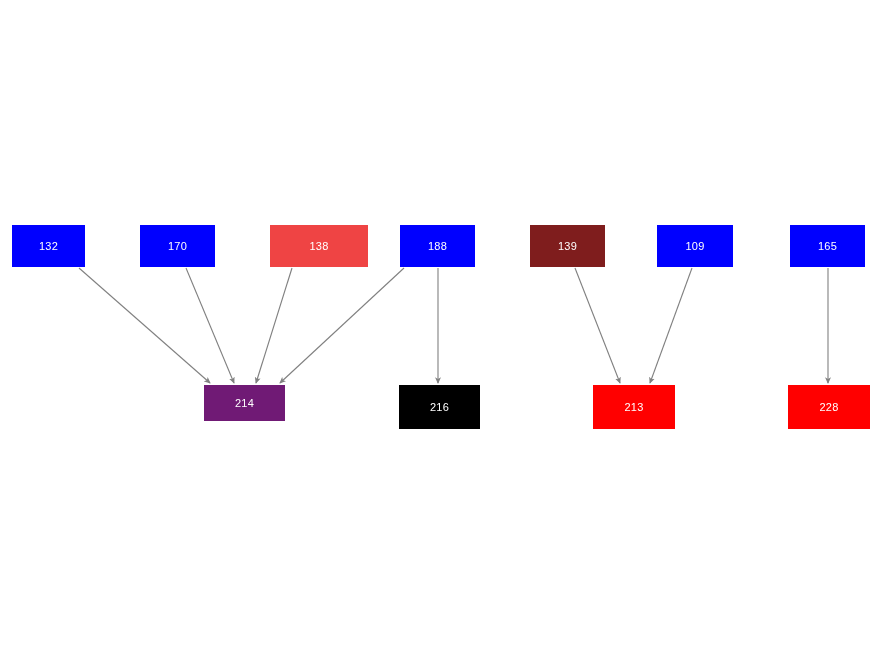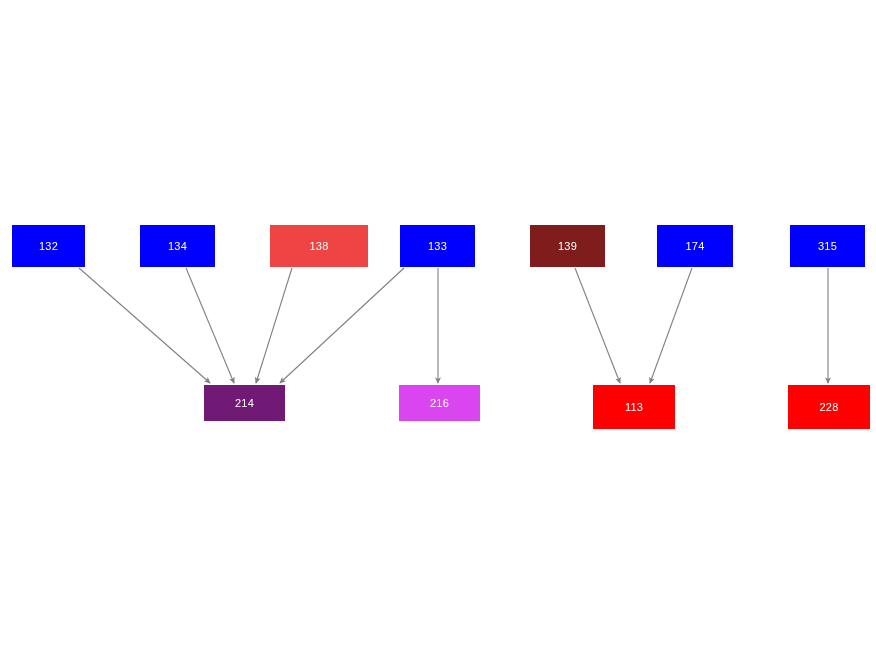--- a/index.html
+++ b/index.html
@@ -70,44 +70,44 @@
         <line x1="692" y1="268" x2="650" y2="383" stroke="#808080" stroke-width="1.1" marker-end="url(#arrowhead)"></line>
         <line x1="828" y1="268" x2="828" y2="383" stroke="#808080" stroke-width="1.1" marker-end="url(#arrowhead)"></line>
       </g>
   </svg>
 
   <div id="nodes-group">
       <div class="node node-source" style="left: 12px; top: 225px; width: 73px; height: 42px; background: rgb(0, 0, 255);">
         <span class="node-label" style="color: rgb(255, 255, 255);">132</span>
       </div>
       <div class="node node-source" style="left: 140px; top: 225px; width: 75px; height: 42px; background: rgb(0, 0, 255);">
-        <span class="node-label" style="color: rgb(255, 255, 255);">134</span>
+        <span class="node-label" style="color: rgb(255, 255, 255);">170</span>
       </div>
       <div class="node node-source" style="left: 270px; top: 225px; width: 98px; height: 42px; background: #ef4444;">
         <span class="node-label" style="color: rgb(255, 255, 255);">138</span>
       </div>
       <div class="node node-source" style="left: 400px; top: 225px; width: 75px; height: 42px; background: rgb(0, 0, 255);">
-        <span class="node-label" style="color: rgb(255, 255, 255);">133</span>
+        <span class="node-label" style="color: rgb(255, 255, 255);">188</span>
       </div>
       <div class="node node-source" style="left: 530px; top: 225px; width: 75px; height: 42px; background: #7f1d1d;">
         <span class="node-label" style="color: rgb(255, 255, 255);">139</span>
       </div>
       <div class="node node-source" style="left: 657px; top: 225px; width: 76px; height: 42px; background: rgb(0, 0, 255);">
-        <span class="node-label" style="color: rgb(255, 255, 255);">174</span>
+        <span class="node-label" style="color: rgb(255, 255, 255);">109</span>
       </div>
       <div class="node node-source" style="left: 790px; top: 225px; width: 75px; height: 42px; background: rgb(0, 0, 255);">
-        <span class="node-label" style="color: rgb(255, 255, 255);">315</span>
+        <span class="node-label" style="color: rgb(255, 255, 255);">165</span>
       </div>
       <div class="node node-target" style="left: 204px; top: 385px; width: 81px; height: 36px; background: #701a75;">
         <span class="node-label" style="color: rgb(255, 255, 255);">214</span>
       </div>
-      <div class="node node-target" style="left: 399px; top: 385px; width: 81px; height: 36px; background: #d946ef;">
+      <div class="node node-target" style="left: 399px; top: 385px; width: 81px; height: 44px; background: #000000;">
         <span class="node-label" style="color: rgb(255, 255, 255);">216</span>
       </div>
       <div class="node node-target" style="left: 593px; top: 385px; width: 82px; height: 44px; background: rgb(255, 0, 0);">
-        <span class="node-label" style="color: rgb(255, 255, 255);">113</span>
+        <span class="node-label" style="color: rgb(255, 255, 255);">213</span>
       </div>
       <div class="node node-target" style="left: 788px; top: 385px; width: 82px; height: 44px; background: rgb(255, 0, 0);">
         <span class="node-label" style="color: #ffffff;">228</span>
       </div>
     </div>
 
 </div>
 
 </body></html>

